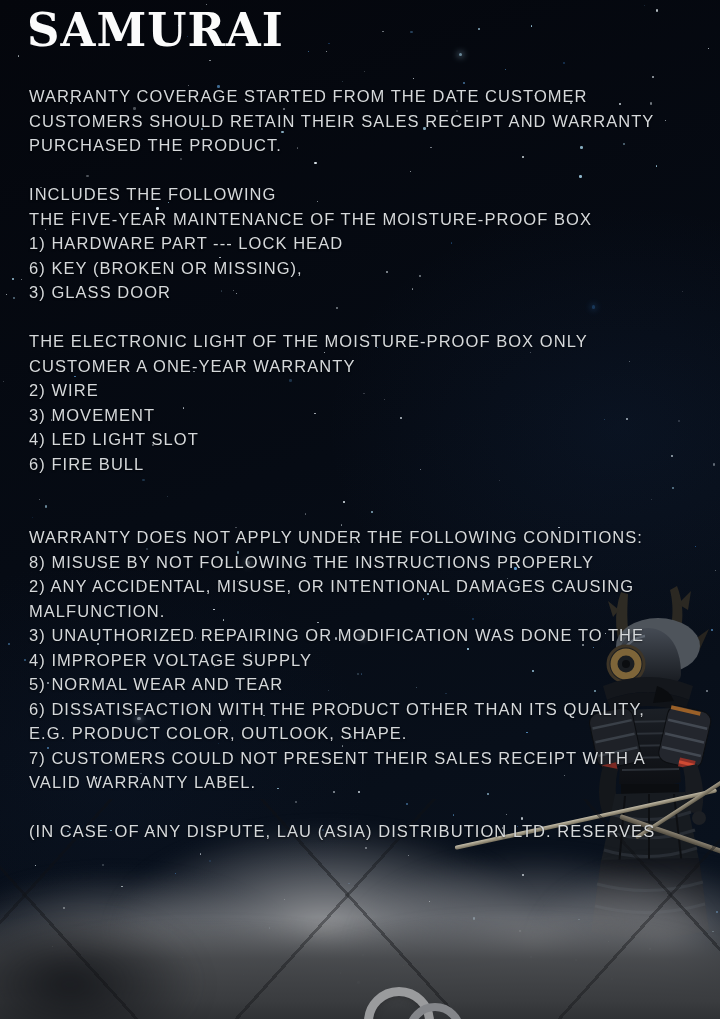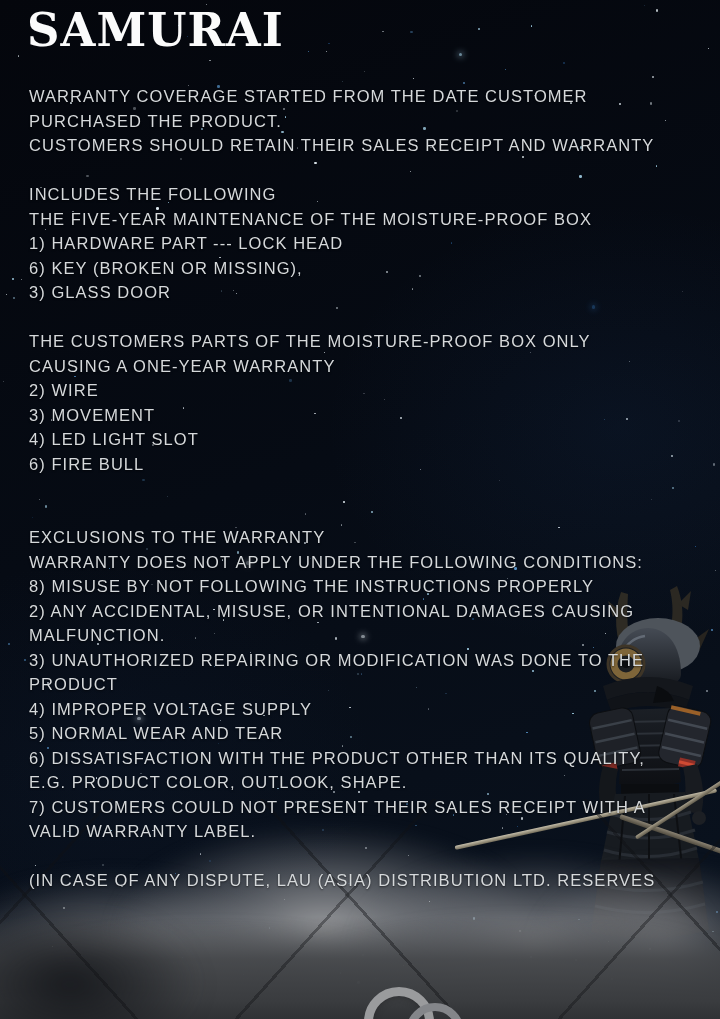--- a/index.html
+++ b/index.html
@@ -403,46 +403,44 @@
     <div class="cloud-base"></div>
     <div class="corner-dark"></div>
     <div class="lattice"></div>
     <div class="ring ring1"></div>
     <div class="ring ring2"></div>
   </div>
 
   <div class="content" id="content">
       <div class="section">
         <div class="line">WARRANTY COVERAGE STARTED FROM THE DATE CUSTOMER</div>
+        <div class="line">CUSTOMERS SHOULD RETAIN THEIR SALES RECEIPT AND WARRANTY</div>
         <div class="line">PURCHASED THE PRODUCT.</div>
-        <div class="line">CUSTOMERS SHOULD RETAIN THEIR SALES RECEIPT AND WARRANTY</div>
       </div>
       <div class="section">
         <div class="line">INCLUDES THE FOLLOWING</div>
         <div class="line">THE FIVE-YEAR MAINTENANCE OF THE MOISTURE-PROOF BOX</div>
         <div class="line">1) HARDWARE PART --- LOCK HEAD</div>
         <div class="line">6) KEY (BROKEN OR MISSING),</div>
         <div class="line">3) GLASS DOOR</div>
       </div>
       <div class="section">
-        <div class="line">THE CUSTOMERS PARTS OF THE MOISTURE-PROOF BOX ONLY</div>
-        <div class="line">CAUSING A ONE-YEAR WARRANTY</div>
+        <div class="line">THE ELECTRONIC LIGHT OF THE MOISTURE-PROOF BOX ONLY</div>
+        <div class="line">CUSTOMER A ONE-YEAR WARRANTY</div>
         <div class="line">2) WIRE</div>
         <div class="line">3) MOVEMENT</div>
         <div class="line">4) LED LIGHT SLOT</div>
         <div class="line">6) FIRE BULL</div>
       </div>
       <div class="section gap-large">
-        <div class="line">EXCLUSIONS TO THE WARRANTY</div>
         <div class="line">WARRANTY DOES NOT APPLY UNDER THE FOLLOWING CONDITIONS:</div>
         <div class="line">8) MISUSE BY NOT FOLLOWING THE INSTRUCTIONS PROPERLY</div>
         <div class="line">2) ANY ACCIDENTAL, MISUSE, OR INTENTIONAL DAMAGES CAUSING</div>
         <div class="line">MALFUNCTION.</div>
         <div class="line">3) UNAUTHORIZED REPAIRING OR MODIFICATION WAS DONE TO THE</div>
-        <div class="line">PRODUCT</div>
         <div class="line">4) IMPROPER VOLTAGE SUPPLY</div>
         <div class="line">5) NORMAL WEAR AND TEAR</div>
         <div class="line">6) DISSATISFACTION WITH THE PRODUCT OTHER THAN ITS QUALITY,</div>
         <div class="line">E.G. PRODUCT COLOR, OUTLOOK, SHAPE.</div>
         <div class="line">7) CUSTOMERS COULD NOT PRESENT THEIR SALES RECEIPT WITH A</div>
         <div class="line">VALID WARRANTY LABEL.</div>
       </div>
       <div class="section">
         <div class="line">(IN CASE OF ANY DISPUTE, LAU (ASIA) DISTRIBUTION LTD. RESERVES</div>
       </div>

